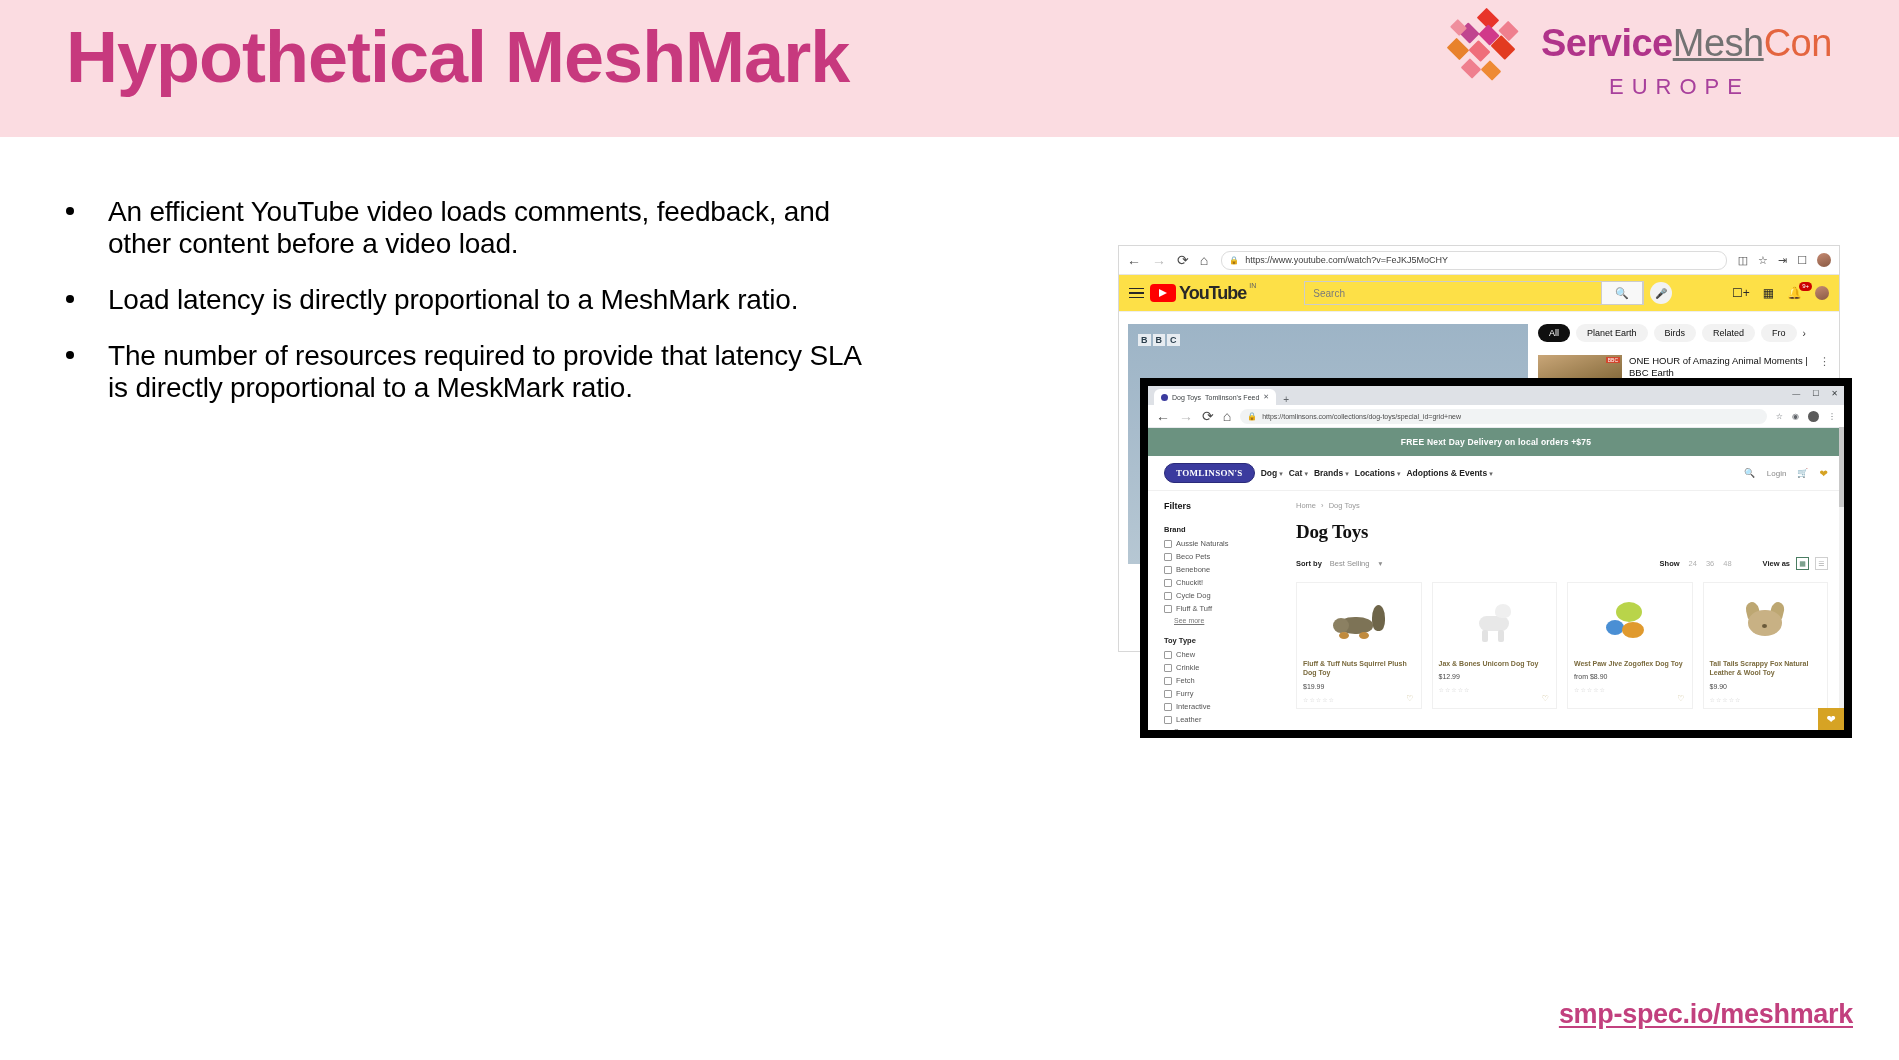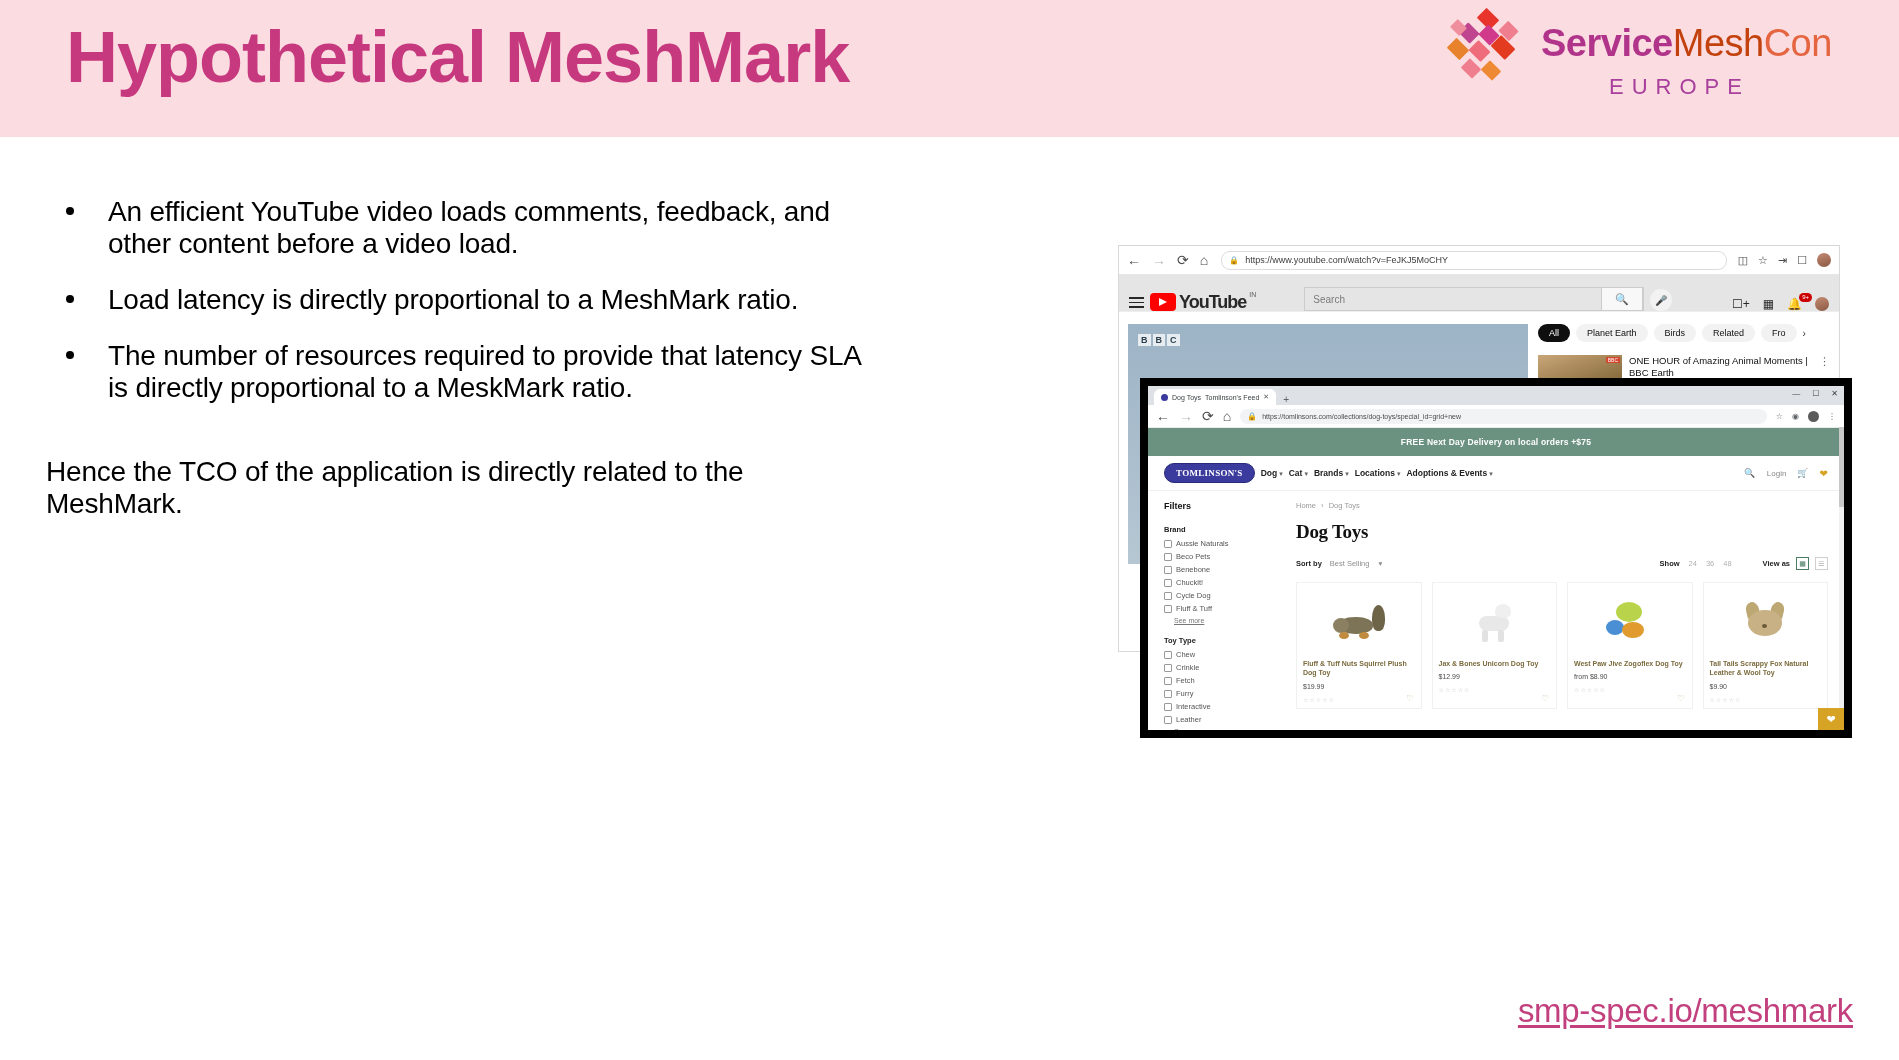--- a/index.html
+++ b/index.html
@@ -57,21 +57,21 @@
   }
   .smc-wordmark {
     position: absolute;
     left: 100px;
     top: 14px;
     font-size: 38px;
     white-space: nowrap;
     letter-spacing: -0.5px;
   }
   .smc-wordmark .w1 { color: #b0348a; font-weight: 700; }
-  .smc-wordmark .w2 { color: #c2410c; font-weight: 400; }
+  .smc-wordmark .w2 { color: #737373; font-weight: 400; text-decoration: underline; }
   .smc-wordmark .w3 { color: #e4653f; font-weight: 400; }
   .smc-europe {
     position: absolute;
     left: 168px;
     top: 66px;
     font-size: 22px;
     letter-spacing: 8px;
     color: #a8409c;
     white-space: nowrap;
   }
@@ -120,22 +120,22 @@
     color: #000000;
     letter-spacing: -0.2px;
     max-width: 760px;
   }
 
   
   .footer-link {
     position: absolute;
     right: 46px;
     bottom: 30px;
-    font-size: 33px;
-    font-weight: normal;
+    font-size: 27px;
+    font-weight: bold;
     color: #c2407e;
     text-decoration: underline;
     text-underline-offset: 3px;
     letter-spacing: -0.3px;
     margin-top: 30px;
   }
 
   
   .shot-area {
     position: absolute;
@@ -184,23 +184,23 @@
   .chrome-right { display: flex; gap: 10px; align-items: center; font-size: 11px; color: #4a4a4a;}
   .avatar-dot {
     width: 14px; height: 14px; border-radius: 50%;
     background: linear-gradient(160deg,#c58a72,#8a5a44);
     display: inline-block;
   }
 
   .yt-bar {
     height: 36px;
     display: flex;
-    align-items: flex-end;
+    align-items: center;
     padding: 0 10px;
-    background: #e5e5e5;
+    background: #fde047;
     gap: 6px;
     border-bottom: 1px solid #eee;
   }
   .yt-burger { width: 15px; }
   .yt-burger span { display:block; height:1.6px; background:#282828; margin:3px 0;}
   .yt-logo { display: flex; align-items: flex-start; gap: 3px; }
   .yt-play {
     width: 26px; height: 18px; background: #ff0000; border-radius: 4px;
     position: relative;
   }
@@ -449,21 +449,20 @@
     </li>
     <li>
       <span class="bullet-dot"></span>
       <span>Load latency is directly proportional to a MeshMark ratio.</span>
     </li>
     <li>
       <span class="bullet-dot"></span>
       <span>The number of resources required to provide that latency SLA is directly proportional to a MeskMark ratio.</span>
     </li>
   </ul>
-  <div class="closing-para">Hence the TCO of the application is directly related to the MeshMark.</div>
 </div>
 
 <a class="footer-link" href="#">smp-spec.io/meshmark</a>
 
 <div class="shot-area">
 
   <div class="yt-window">
     <div class="yt-chrome">
       <span class="nav-ic">←</span>
       <span class="nav-ic dim">→</span>

